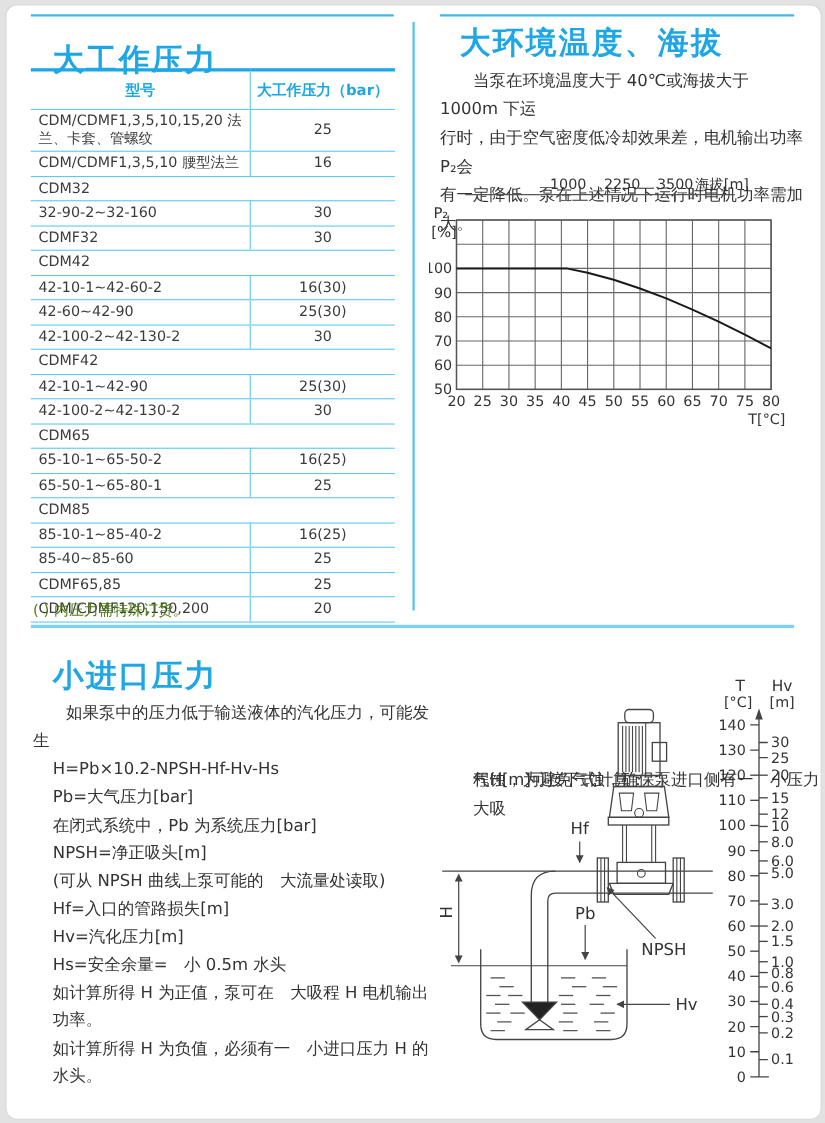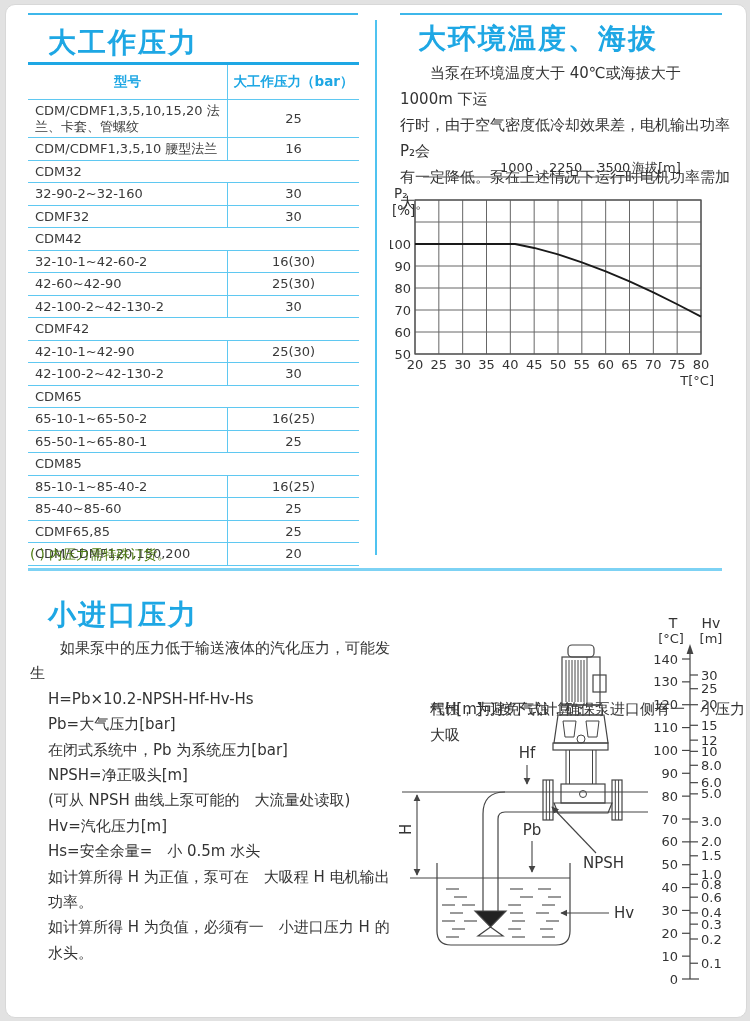--- a/index.html
+++ b/index.html
@@ -49,21 +49,21 @@
 </head>
 <body>
 
 <div class="card"></div>
 
 <div class="rule" style="left:28px;top:13px;width:330px;height:2px;"></div>
 <div class="rule" style="left:400px;top:13px;width:322px;height:2px;"></div>
 <div class="rule" style="left:375px;top:20px;width:1.5px;height:535px;background:#4fc3f0;"></div>
 <div class="rule" style="left:28px;top:568px;width:694px;height:2.5px;background:#7dd2f4;"></div>
 
-<div class="title" style="left:48px;top:24px;">大工作压力</div>
+<div class="title" style="left:48px;top:36px;">大工作压力</div>
 <table class="ptable">
   <thead>
     <tr>
       <th>型号</th>
       <th class="h-val">大工作压力（bar）</th>
     </tr>
   </thead>
   <tbody id="ptable-body">
       <tr>
         <td>CDM/CDMF1,3,5,10,15,20 法兰、卡套、管螺纹</td>
@@ -81,21 +81,21 @@
         <td class="val">30</td>
       </tr>
       <tr>
         <td>CDMF32</td>
         <td class="val">30</td>
       </tr>
       <tr class="section">
         <td colspan="2">CDM42</td>
       </tr>
       <tr>
-        <td>32-10-1~42-60-2</td>
+        <td>42-10-1~42-60-2</td>
         <td class="val">16(30)</td>
       </tr>
       <tr>
         <td>42-60~42-90</td>
         <td class="val">25(30)</td>
       </tr>
       <tr>
         <td>42-100-2~42-130-2</td>
         <td class="val">30</td>
       </tr>
@@ -215,20 +215,21 @@
 <div class="title" style="left:48px;top:596px;">小进口压力</div>
 <div class="lines" id="inlet-lines">
     <div class="line para-first">如果泵中的压力低于输送液体的汽化压力，可能发生</div>
     <div class="line para">气蚀，为避免气蚀，确保泵进口侧有一　小压力，　大吸</div>
     <div class="line para">程H[m]可按下式计算：</div>
     <div class="line formula">H=Pb×10.2-NPSH-Hf-Hv-Hs</div>
     <div class="line formula">Pb=大气压力[bar]</div>
     <div class="line formula">在闭式系统中，Pb 为系统压力[bar]</div>
     <div class="line formula">NPSH=净正吸头[m]</div>
     <div class="line formula">(可从 NPSH 曲线上泵可能的　大流量处读取)</div>
+    <div class="line formula">Hf=入口的管路损失[m]</div>
     <div class="line formula">Hv=汽化压力[m]</div>
     <div class="line formula">Hs=安全余量=　小 0.5m 水头</div>
     <div class="line formula">如计算所得 H 为正值，泵可在　大吸程 H 电机输出功率。</div>
     <div class="line formula">如计算所得 H 为负值，必须有一　小进口压力 H 的水头。</div>
   </div>
 
 <svg id="diagram" class="abs" style="left:390px;top:595px;" width="340" height="420" viewBox="0 0 340 420">
   <defs>
     <marker id="arr" viewBox="0 0 10 10" refX="9" refY="5" markerWidth="6.5" markerHeight="6.5" orient="auto-start-reverse">
       <path d="M0,0 L10,5 L0,10 z" fill="#444"></path>

